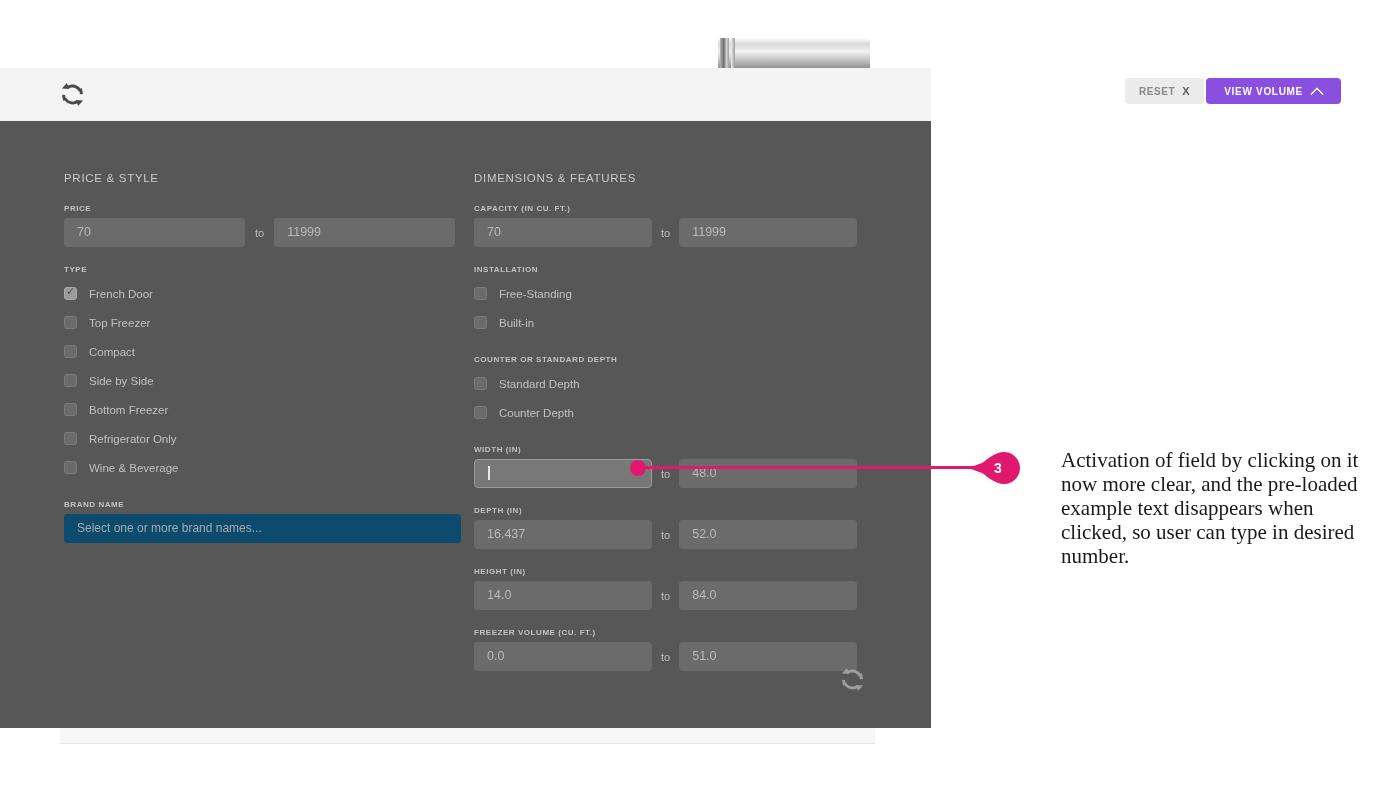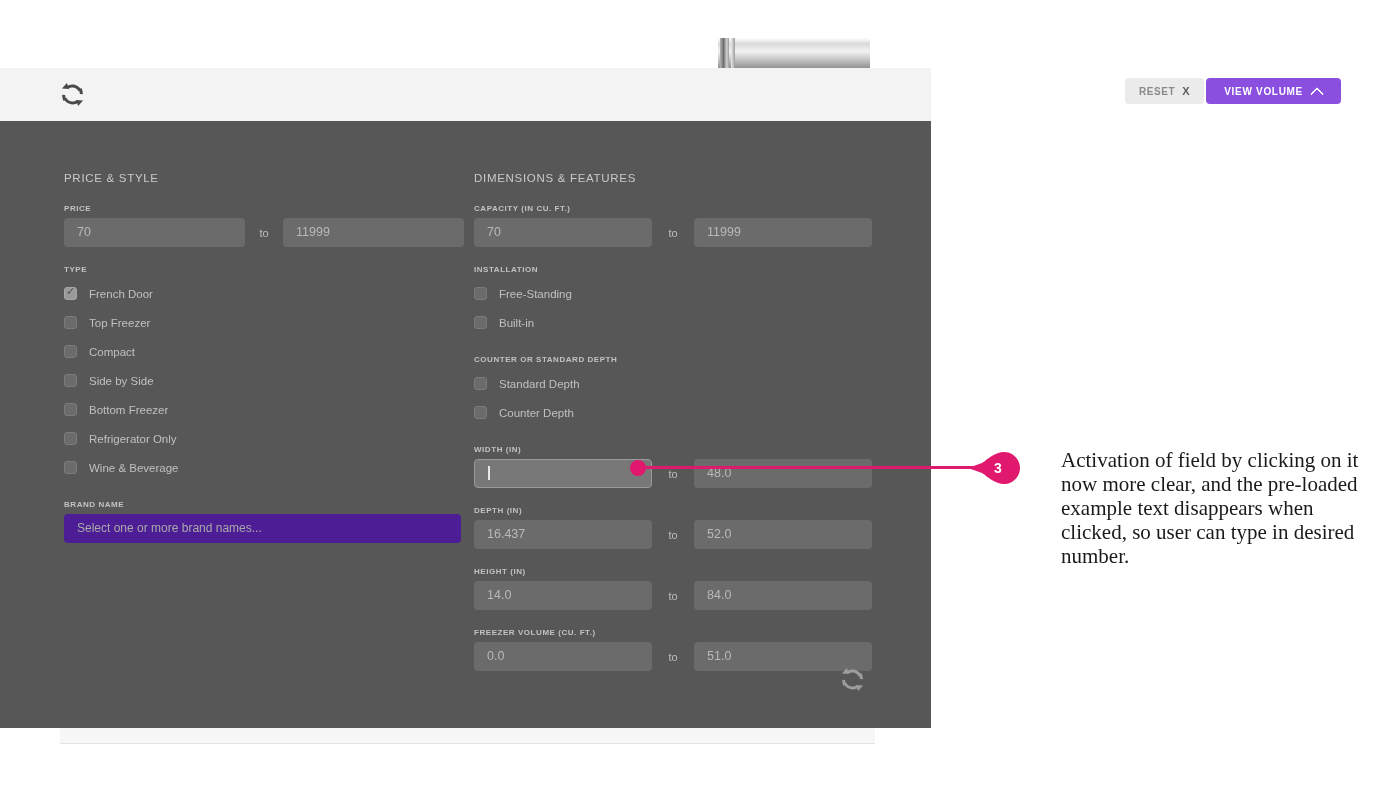--- a/index.html
+++ b/index.html
@@ -72,21 +72,21 @@
   .col-right { position:absolute; left:474px; top:51px; width:398px; }
 
   .sec-title {
     color:#c9c9c9; font-size:11.5px; letter-spacing:.7px; font-weight:400;
     margin:0 0 20px 0;
   }
   .field-label {
     color:#c2c2c2; font-size:8px; font-weight:bold; letter-spacing:.55px;
     margin:0 0 5px 0; text-transform:uppercase;
   }
-  .range-row { display:flex; align-items:center; margin-bottom:2px;justify-content:space-between; }
+  .range-row { display:flex; align-items:center; margin-bottom:2px; }
   .inp {
     background:#6b6b6b; border:none; border-radius:4px;
     height:29px; width:181px;
     color:#b9b9b9; font-size:12.5px;
     padding:0 13px; line-height:29px;
     font-family:"Liberation Sans", sans-serif;
     overflow:hidden; white-space:nowrap;
   }
   .col-right .inp { width:178px; }
   .sep { color:#bdbdbd; font-size:11px; margin:0 10px; }
@@ -109,21 +109,21 @@
     margin-right:12px; flex:0 0 auto; position:relative;
   }
   .chk.checked { background:#9a9a9a; border-color:#a8a8a8; }
   .chk.checked:after{
     content:"✓"; position:absolute; left:1px; top:-3px;
     font-size:11px; color:#4f4f4f; font-family:"DejaVu Sans", sans-serif;
   }
   .chk-label { color:#c0c0c0; font-size:11.5px; }
 
   .brand-input {
-    background:#4c1d95; border:none; border-radius:4px;
+    background:#0c4a6e; border:none; border-radius:4px;
     height:29px; width:397px; color:#a9a9a9; font-size:12px;
     padding:0 13px; line-height:29px;
   }
 
   .sync-icon-br { position:absolute; right:62px; bottom:33px; width:33px; height:31px; }
 
   
   .under-strip {
     position:absolute; left:60px; top:728px; width:815px; height:16px;
     background:#f7f7f7; border-bottom:1px solid #e3e3e3;

